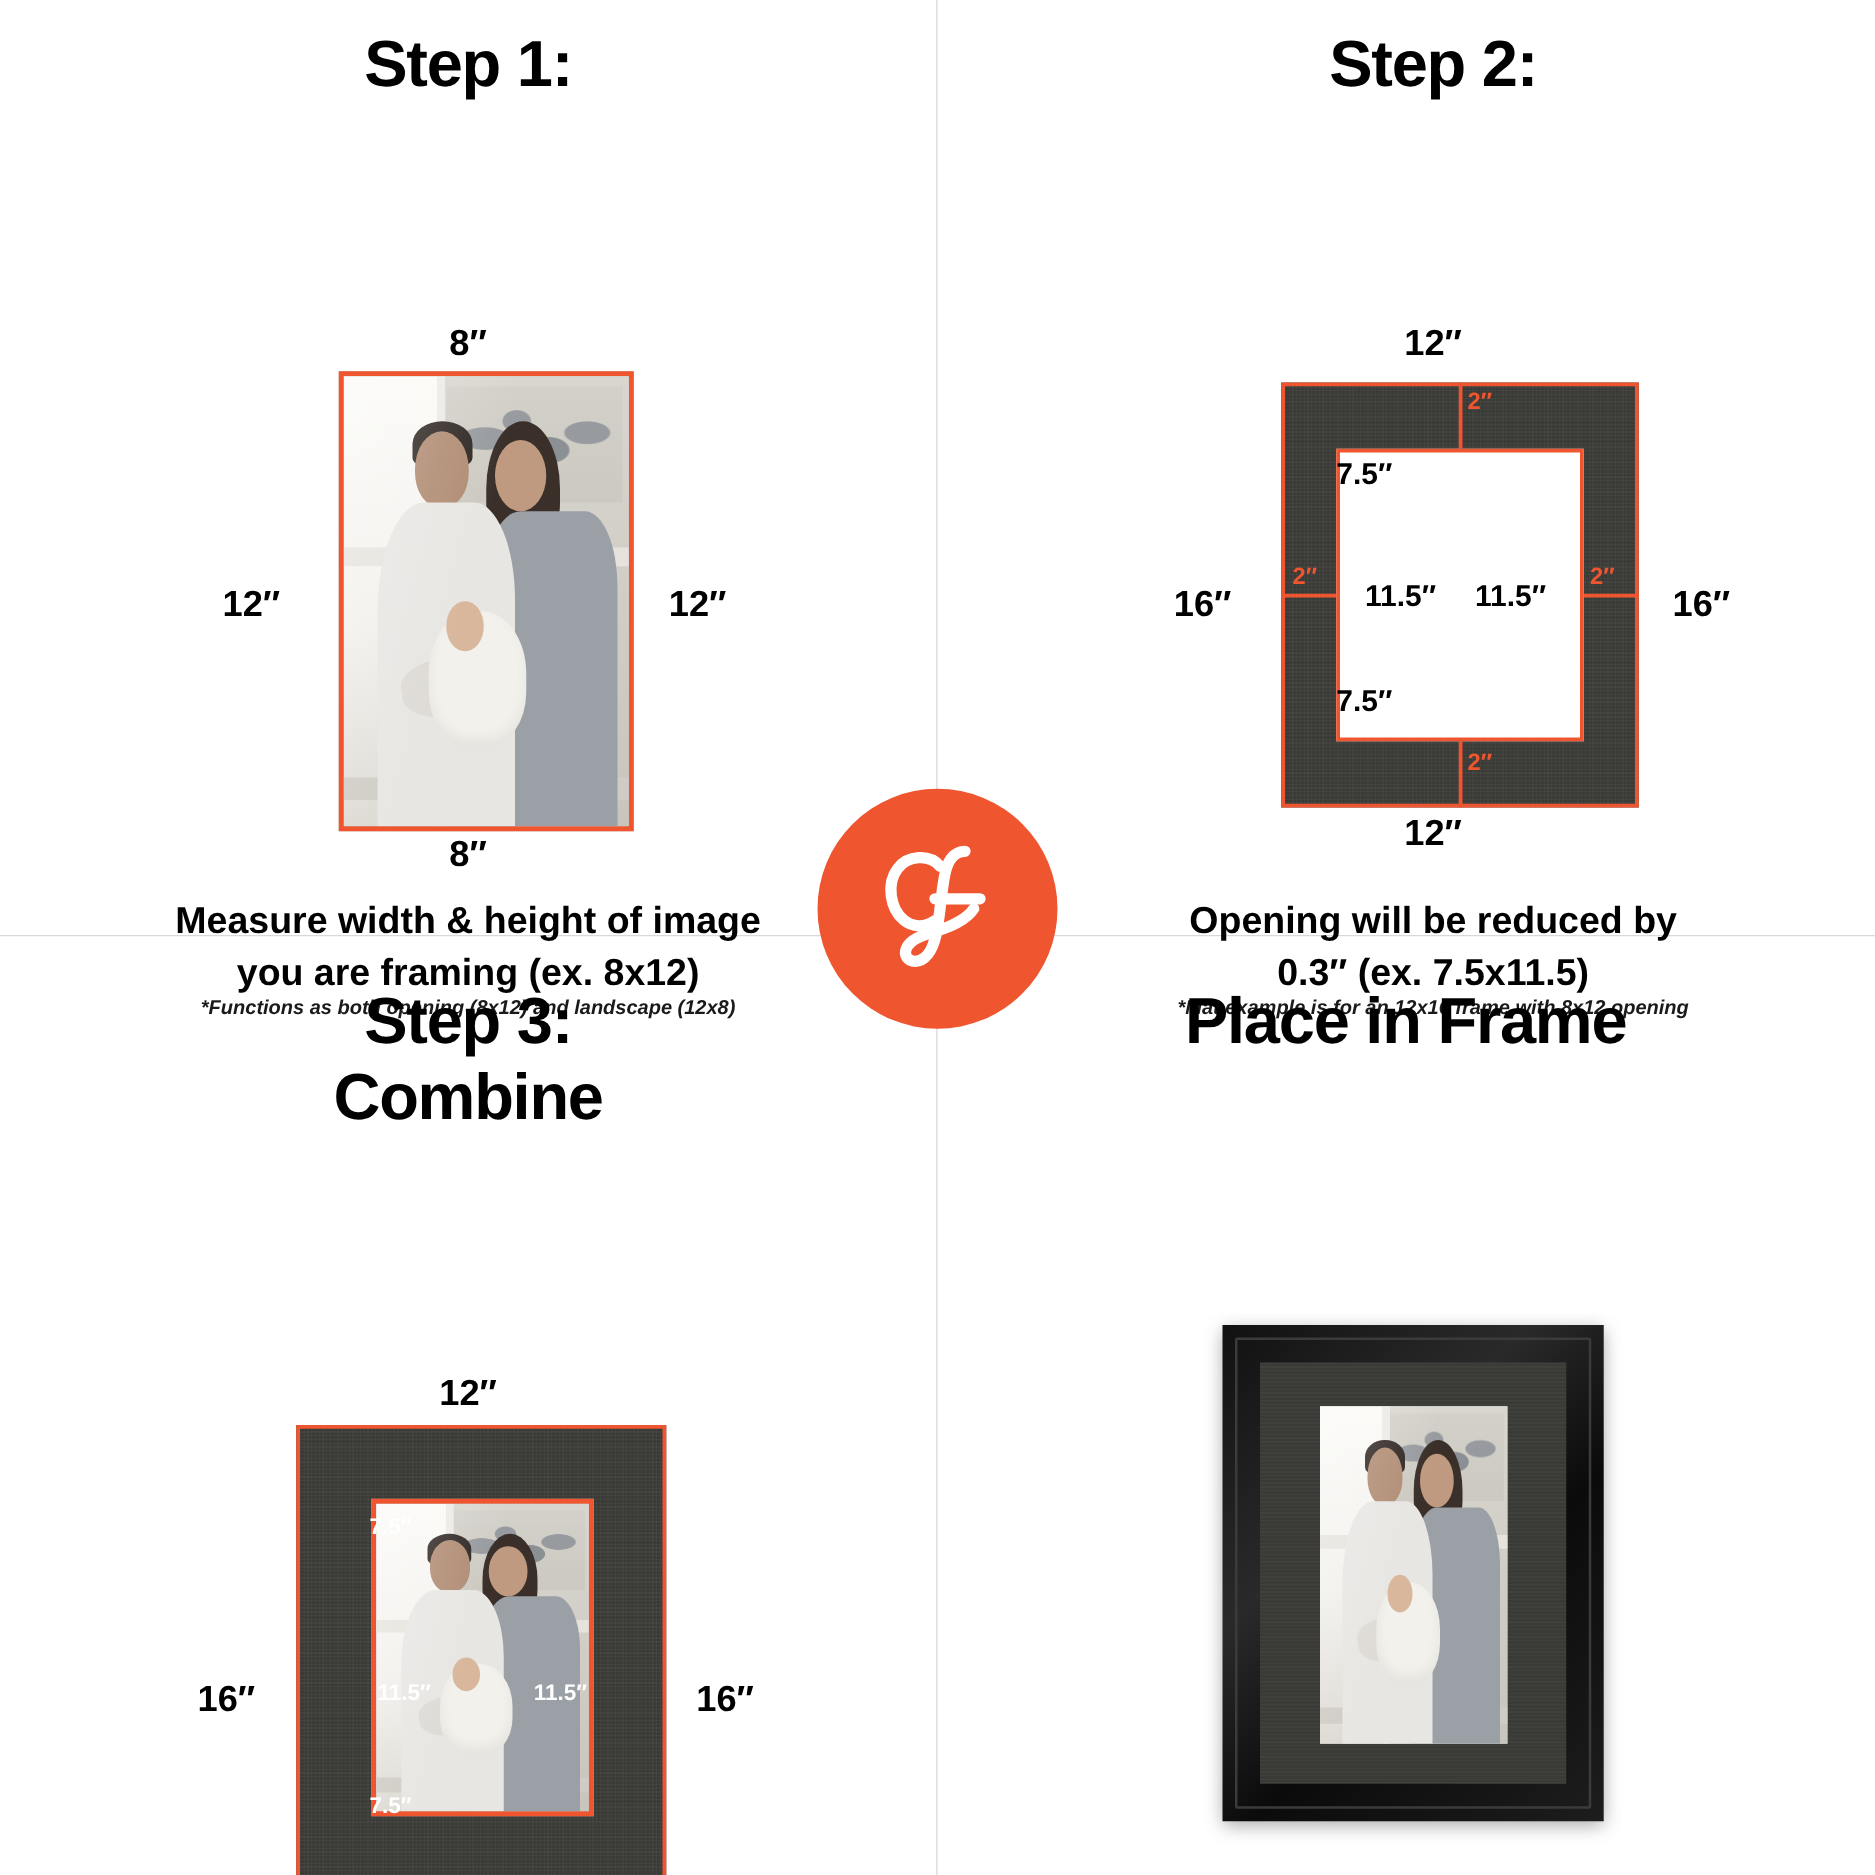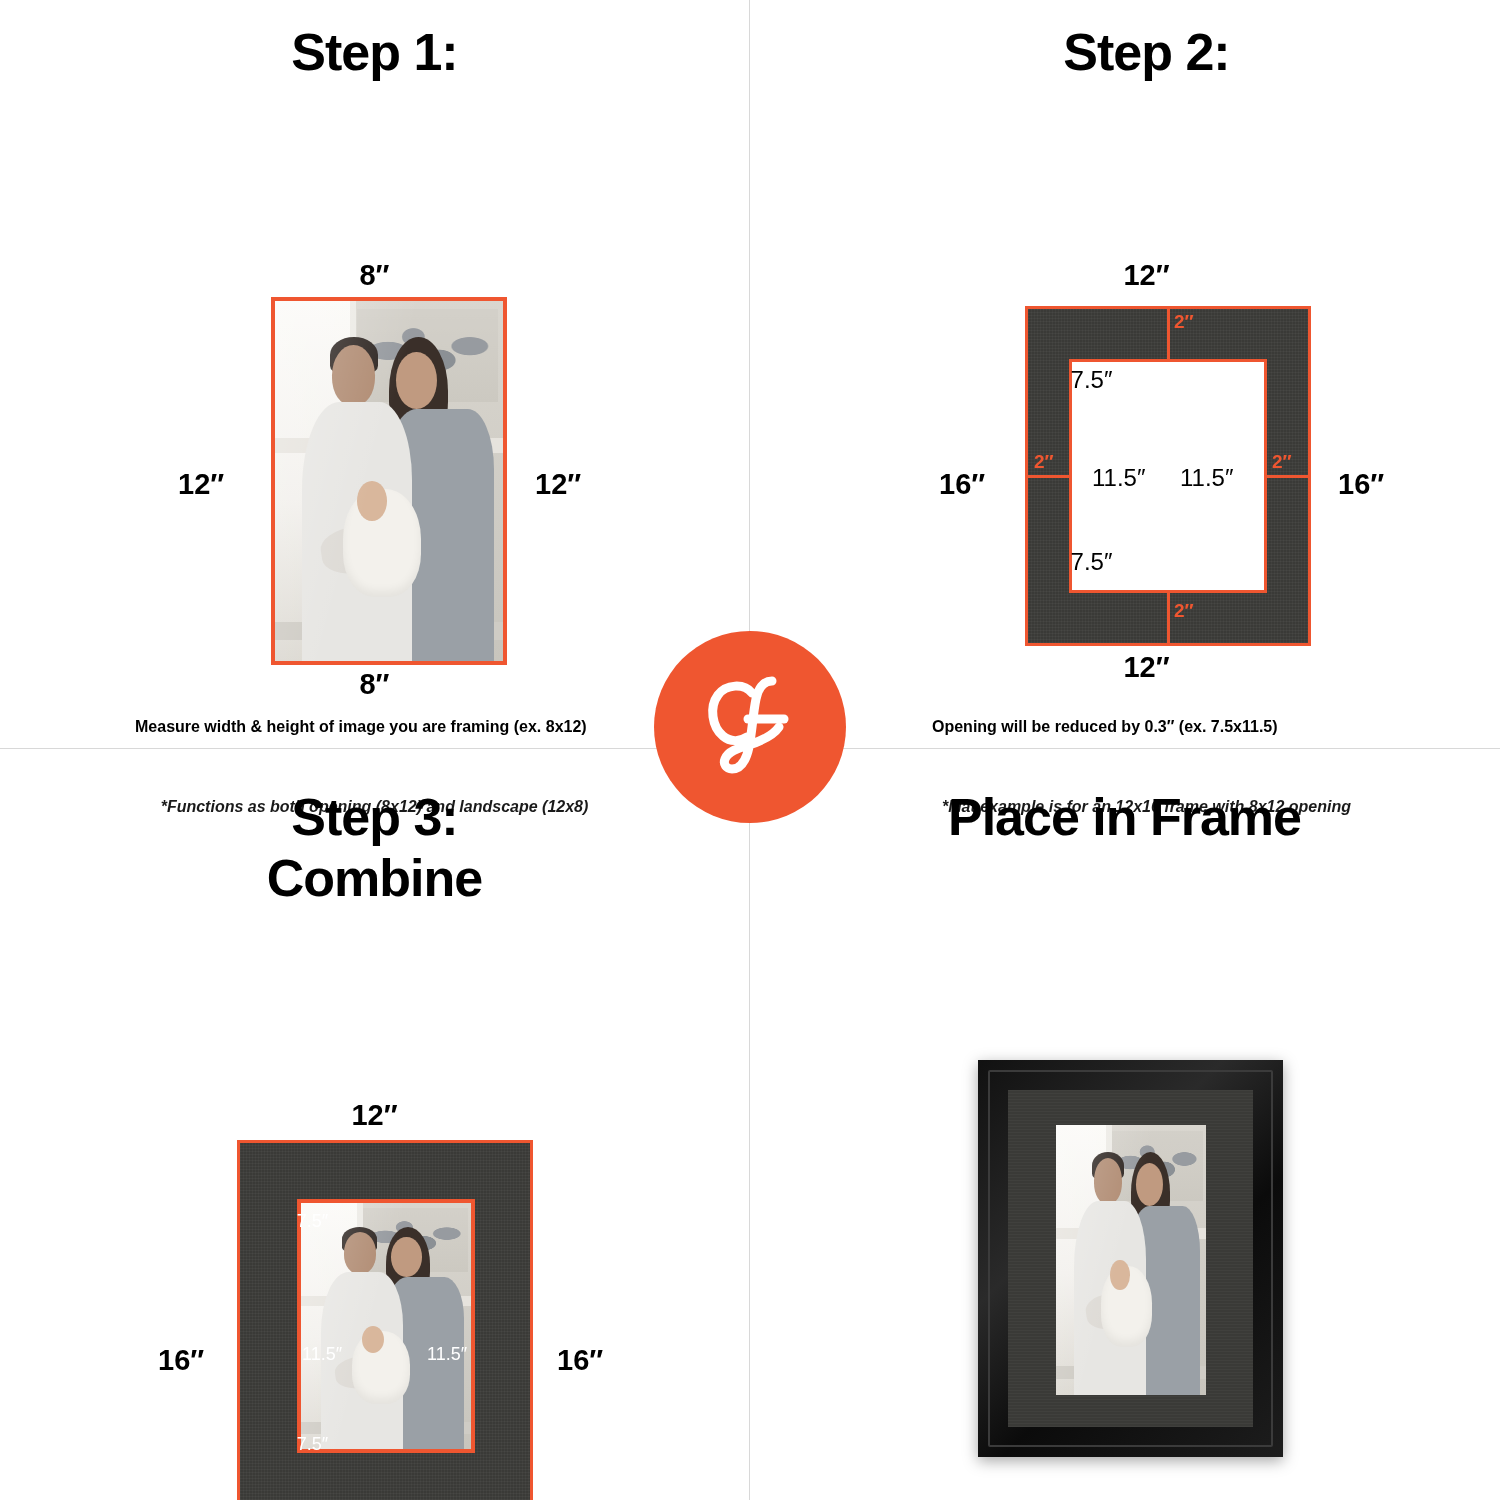--- a/index.html
+++ b/index.html
@@ -78,21 +78,21 @@
   }
   .dim-sm {
     position: absolute;
     font-weight: bold;
     font-size: 19px;
     color: #ef5630;
     white-space: nowrap;
   }
   .dim-white {
     position: absolute;
-    font-weight: normal;
+    font-weight: bold;
     font-size: 24px;
     color: #000;
     white-space: nowrap;
   }
 
   .photo-frame {
     position: absolute;
     border: 4px solid #ef5630;
     box-sizing: border-box;
     overflow: hidden;
@@ -239,22 +239,23 @@
   .ph-shade {
     position: absolute;
     inset: 0;
     background: linear-gradient(105deg, rgba(255,255,255,.30) 0%, rgba(255,255,255,0) 45%);
     pointer-events: none;
   }
 
   .caption {
     position: absolute;
     width: 100%;
-    font-weight: bold;
-    font-size: 16px;
+    text-align: center;
+    font-weight: bold;
+    font-size: 30px;
     line-height: 1.38;
     color: #000;
   }
   .note {
     position: absolute;
     width: 100%;
     text-align: center;
     font-style: italic;
     font-weight: bold;
     font-size: 16px;

